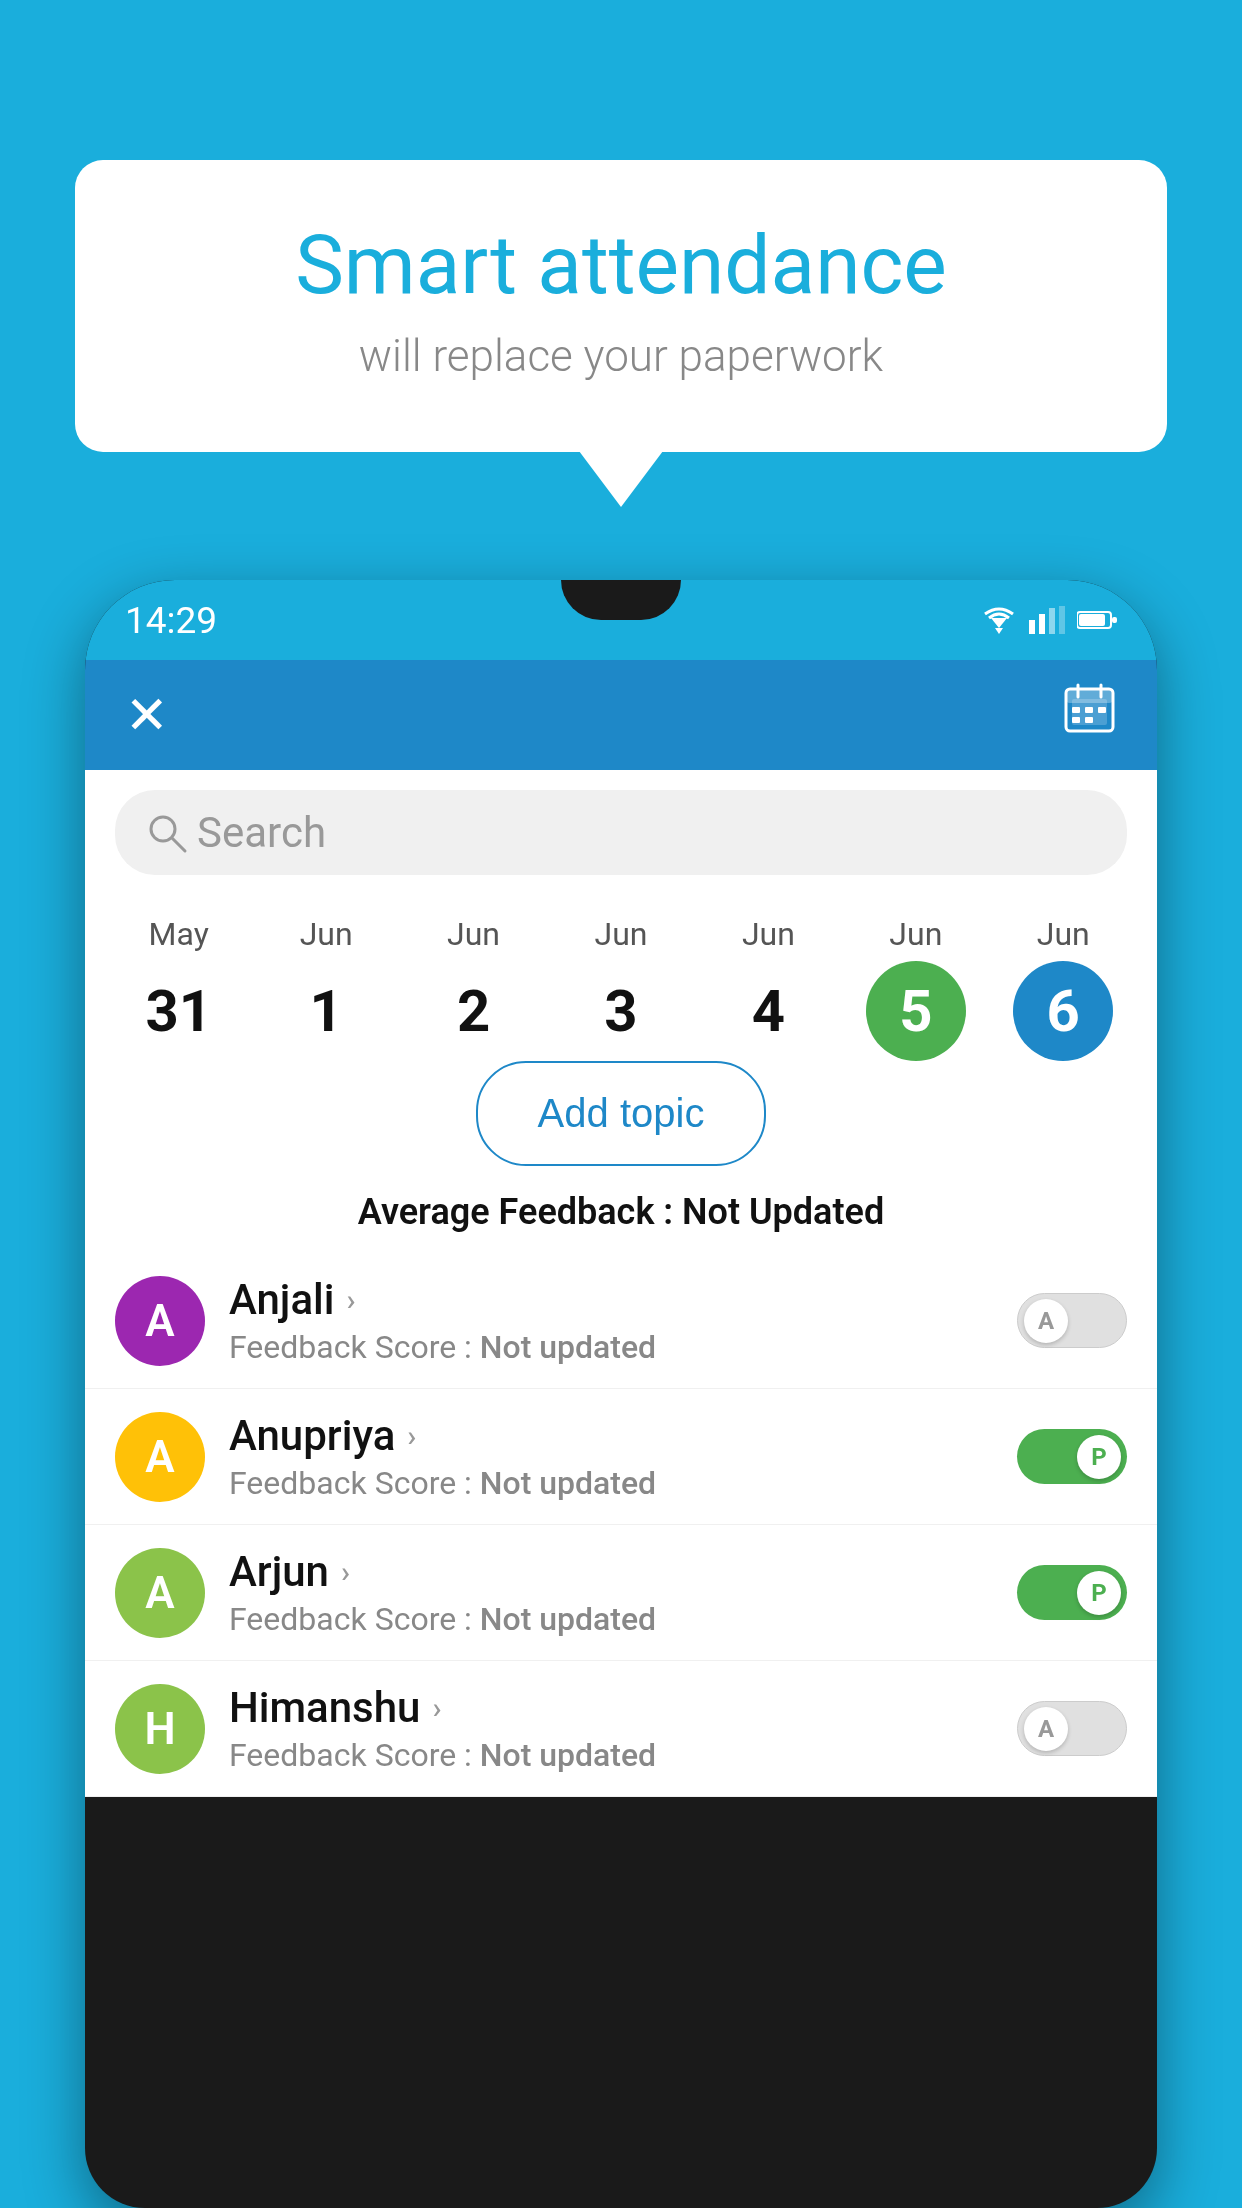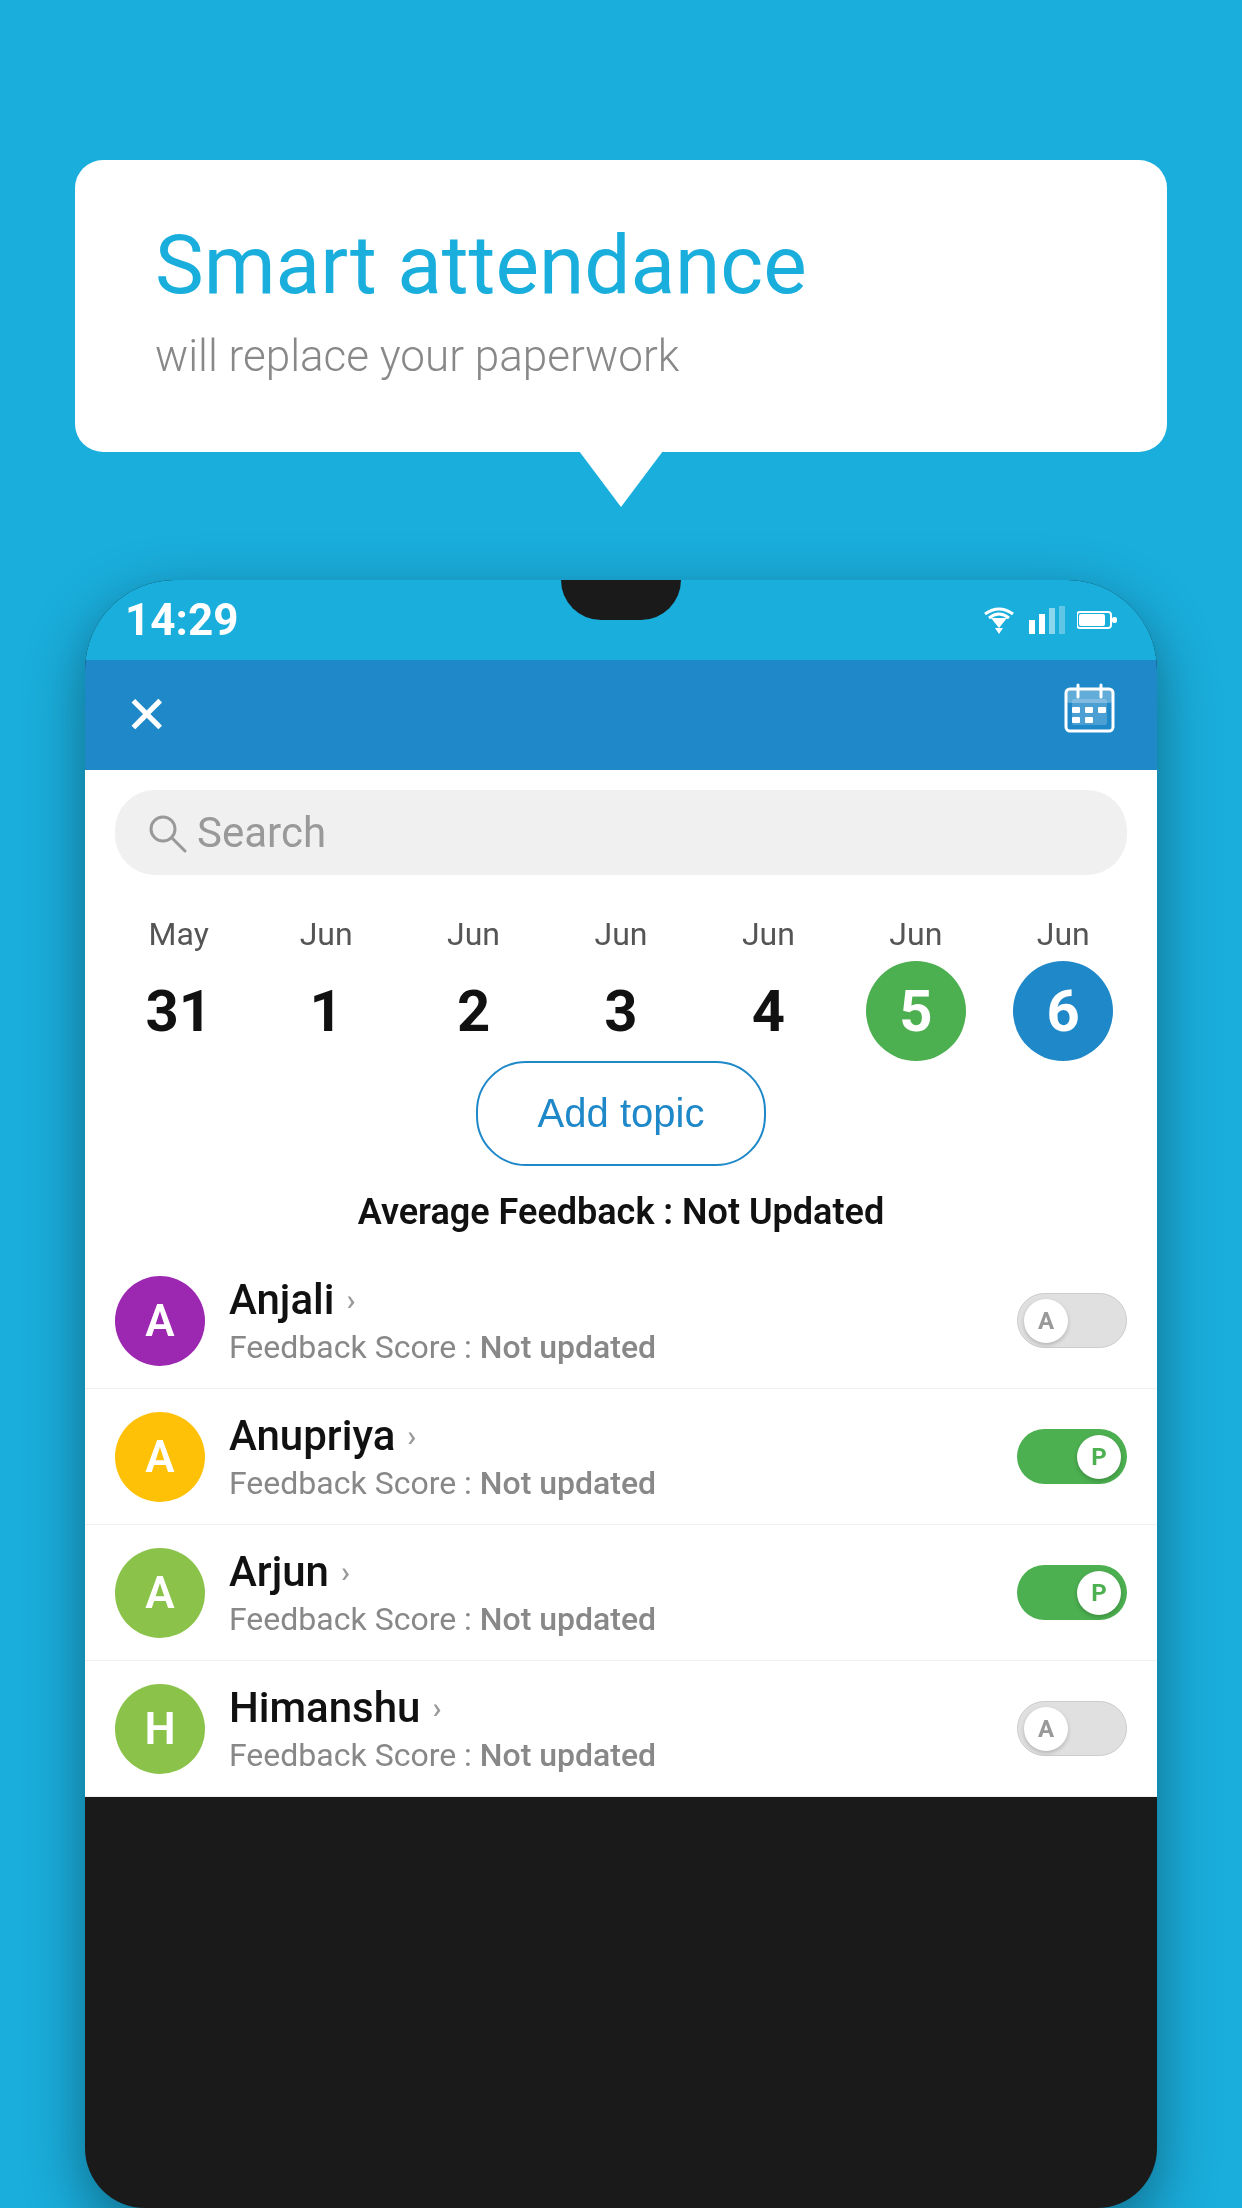--- a/index.html
+++ b/index.html
@@ -15,21 +15,21 @@
 
     
     .speech-bubble {
       position: absolute;
       top: 160px;
       left: 75px;
       right: 75px;
       background: white;
       border-radius: 28px;
       padding: 60px 80px 70px;
-      text-align: left;
+      text-align: center;
     }
     .speech-bubble::after {
       content: '';
       position: absolute;
       bottom: -55px;
       left: 50%;
       transform: translateX(-50%);
       width: 0;
       height: 0;
       border-left: 45px solid transparent;
@@ -69,22 +69,22 @@
       height: 80px;
       position: relative;
       display: flex;
       align-items: center;
       justify-content: space-between;
       padding: 0 40px;
       border-radius: 80px 80px 0 0;
     }
     .status-time {
       color: white;
-      font-size: 44px;
-      font-weight: 700;
+      font-size: 37px;
+      font-weight: 400;
     }
     .status-icons {
       display: flex;
       align-items: center;
       gap: 12px;
     }
     .status-icons svg {
       fill: white;
     }
     .notch {

